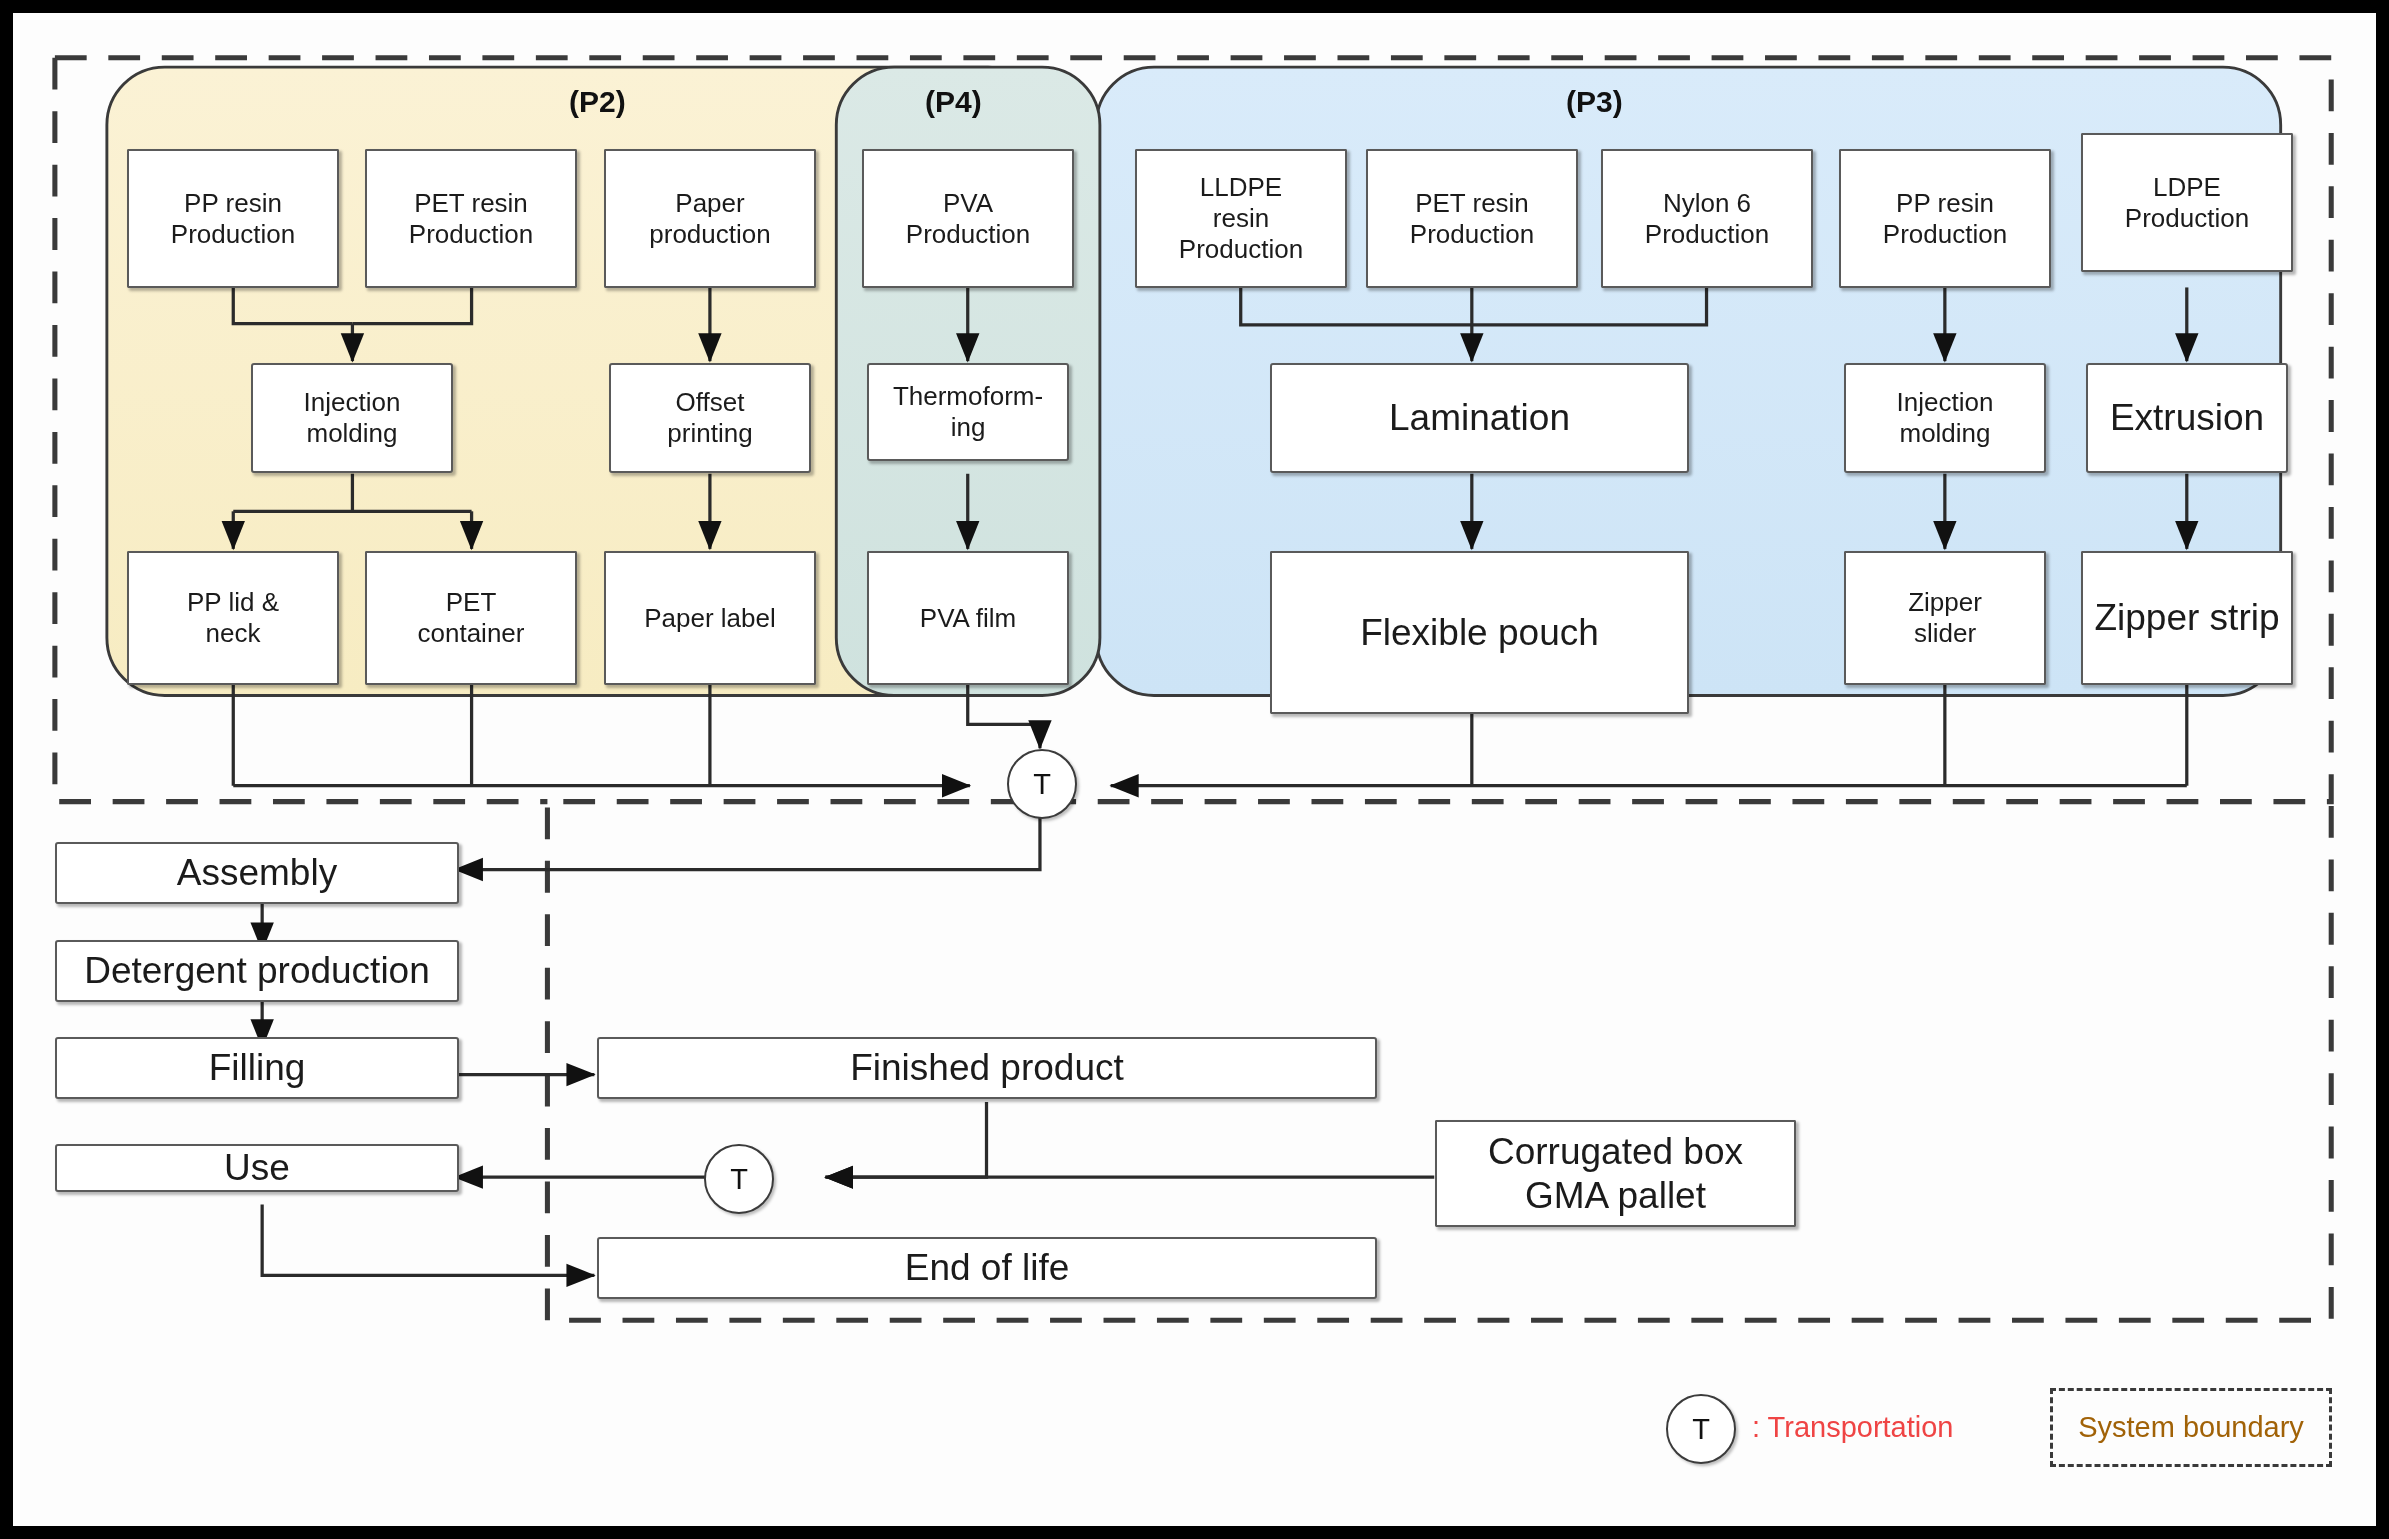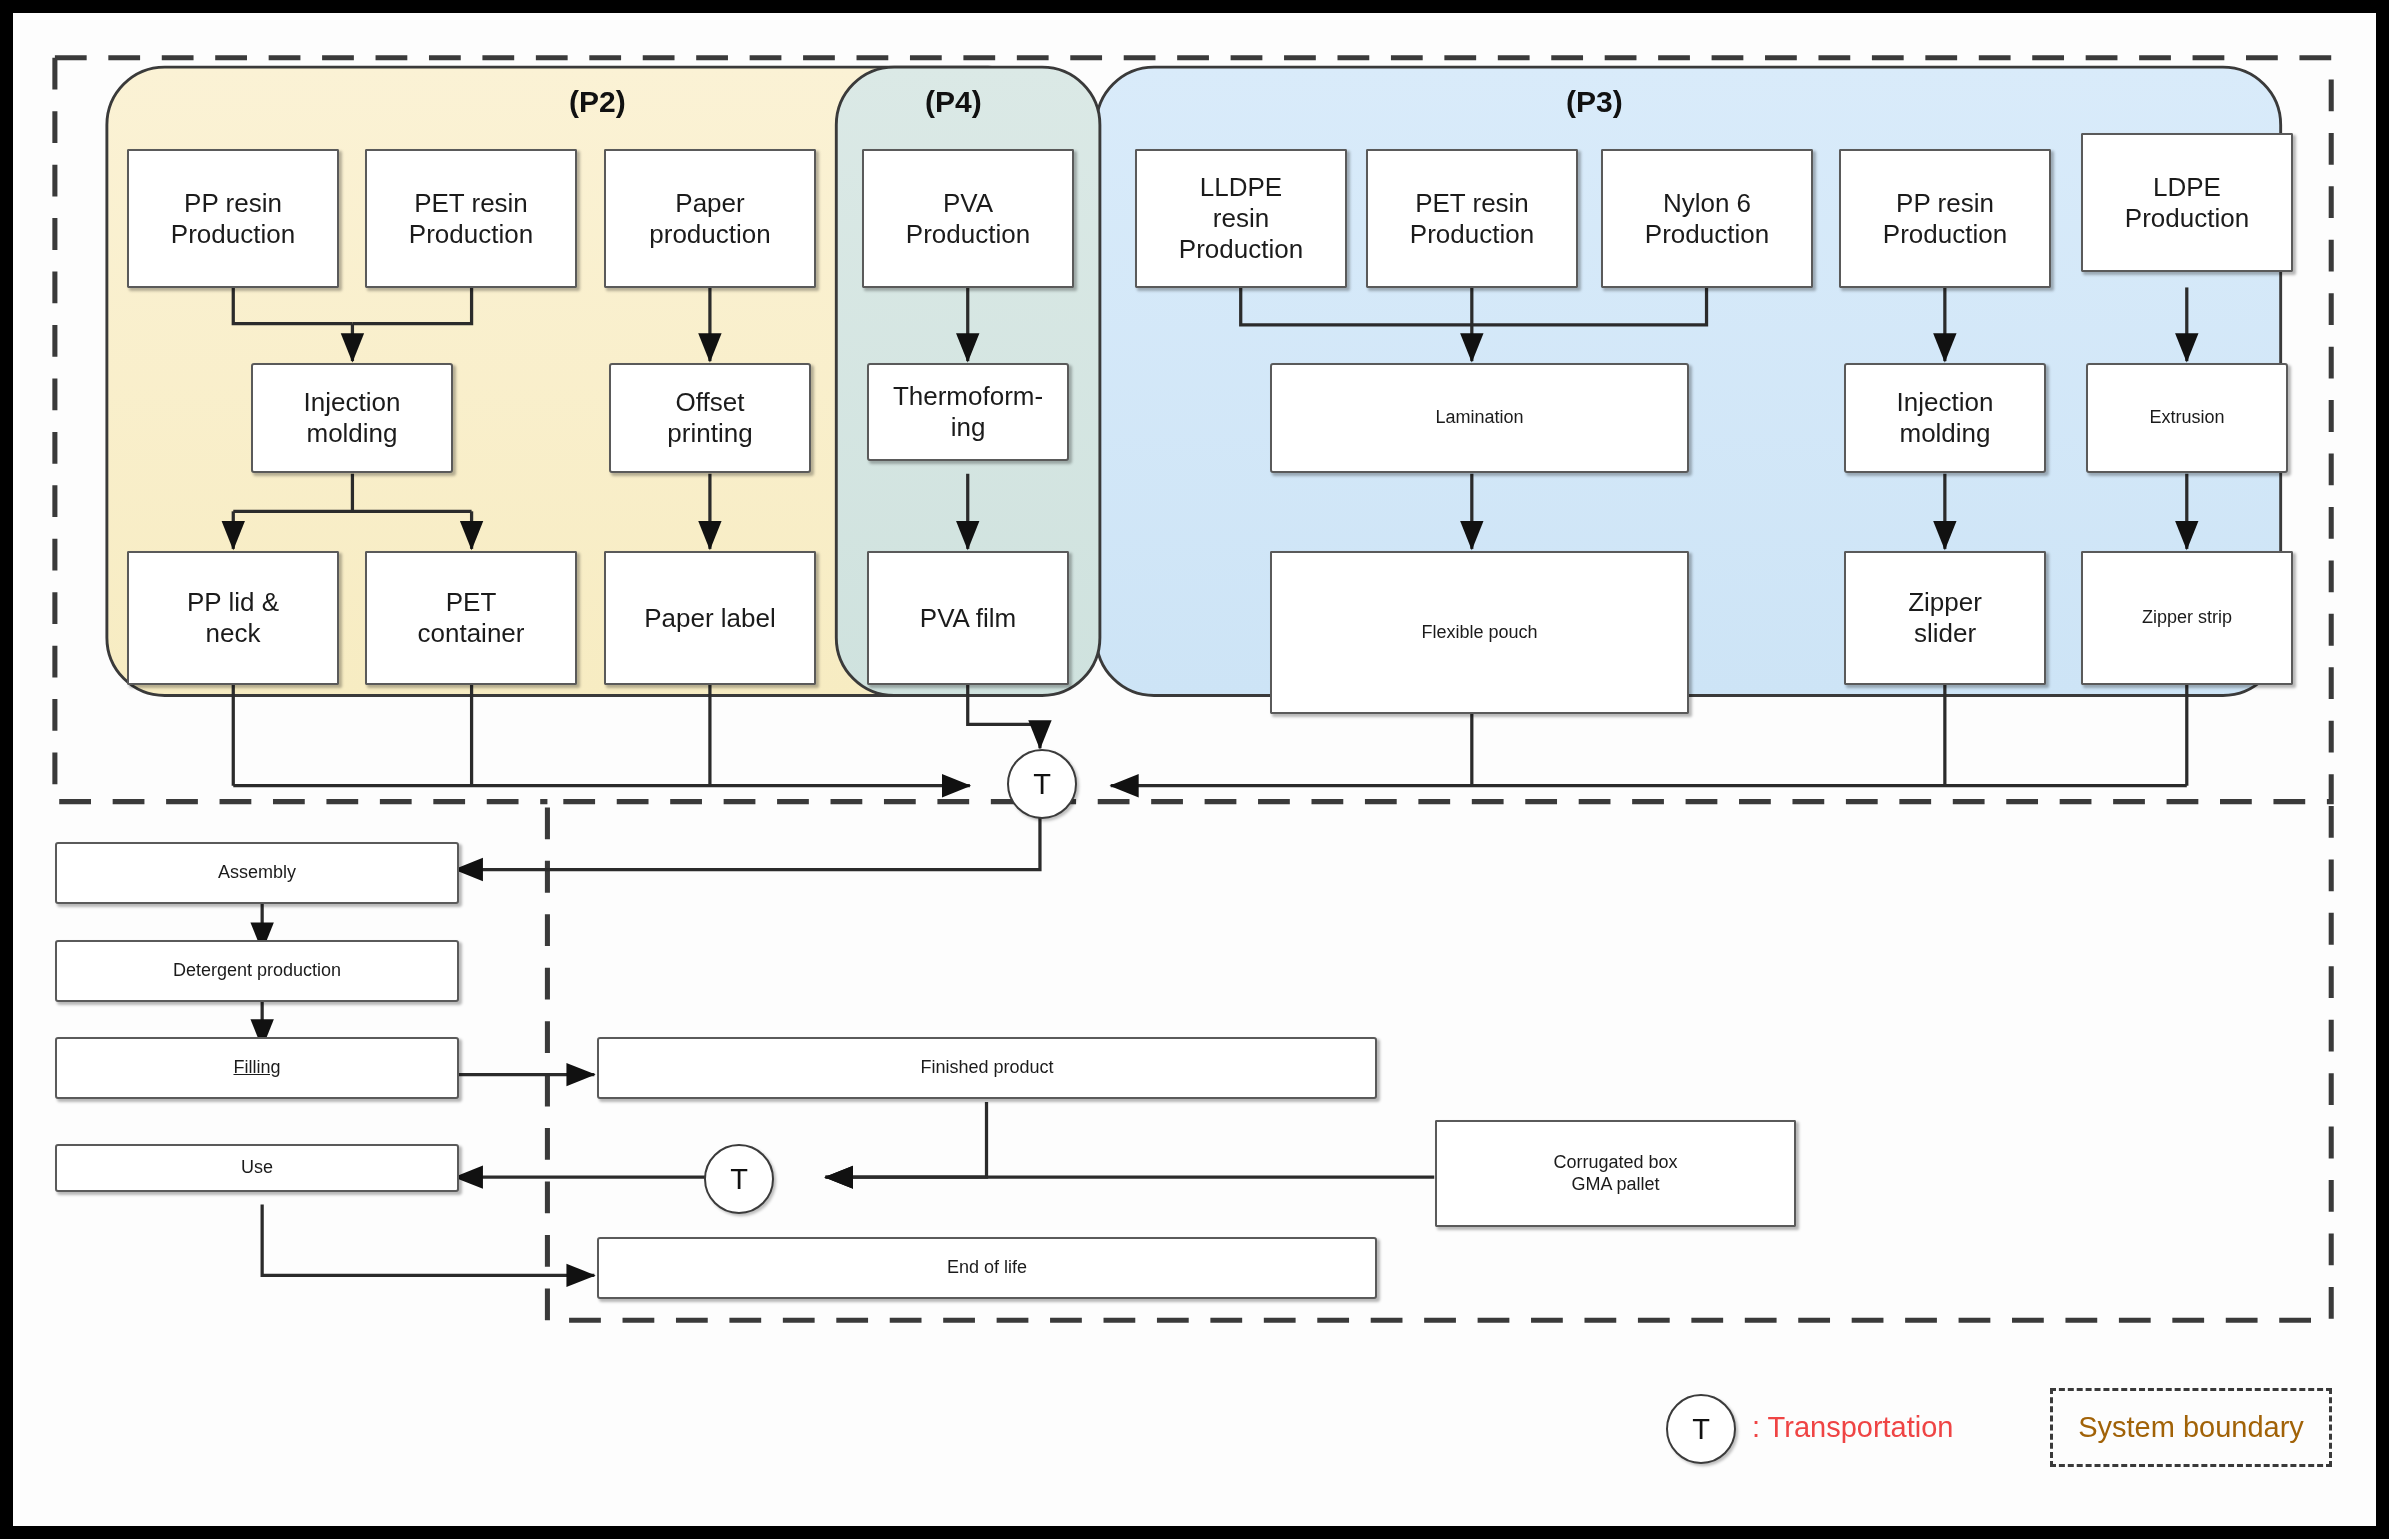--- a/index.html
+++ b/index.html
@@ -6,21 +6,21 @@
   body{width:2389px;height:1539px;font-family:"Liberation Sans","DejaVu Sans",sans-serif;}
   #stage{position:relative;width:2389px;height:1539px;background:#000;box-sizing:border-box;padding:0;}
   #canvas{position:absolute;left:13px;top:13px;width:2363px;height:1513px;background:#fdfdfd;overflow:hidden;}
   svg{position:absolute;left:0;top:0;width:2363px;height:1513px;}
   .node{position:absolute;box-sizing:border-box;background:#ffffff;border:2.2px solid #5a5a5a;
         display:flex;align-items:center;justify-content:center;text-align:center;
         color:#1b1b1b;line-height:1.18;box-shadow:2.2px 2.2px 2.9px rgba(0,0,0,.28);}
   .sq{border-radius:1.4px;}
   .rr{border-radius:3px;}
   .f32{font-size:26px;}
-  .f34{font-size:18px;}
+  .f34{font-size:37px;}
   .grouplabel{position:absolute;font-weight:bold;font-size:30px;color:#111;}
   .tnode{position:absolute;width:66px;height:66px;border-radius:50%;background:#fff;border:2.2px solid #3b3b3b;
         display:flex;align-items:center;justify-content:center;font-size:29px;color:#111;
         box-shadow:2.2px 2.2px 2.9px rgba(0,0,0,.25);}
   .legtext{position:absolute;font-size:29px;color:#ef4444;}
   .legbox{position:absolute;box-sizing:border-box;border:3.6px dashed #3a3a3a;display:flex;align-items:center;
           justify-content:center;font-size:29px;color:#a16207;background:transparent;}
 </style>
 </head>
 <body>
@@ -164,21 +164,21 @@
   <div class="node sq f34" style="left:1257px;top:538px;width:419px;height:163px;">Flexible pouch</div>
   <div class="node sq f32" style="left:1831px;top:538px;width:202px;height:134px;white-space:pre-line;">Zipper
 slider</div>
   <div class="node sq f34" style="left:2068px;top:538px;width:212px;height:134px;">Zipper strip</div>
 
   <div class="tnode" style="left:994px;top:736px;">T</div>
   <div class="tnode" style="left:691px;top:1131px;">T</div>
 
   <div class="node rr f34" style="left:42px;top:829px;width:404px;height:62px;">Assembly</div>
   <div class="node rr f34" style="left:42px;top:927px;width:404px;height:62px;">Detergent production</div>
-  <div class="node rr f34" style="left:42px;top:1024px;width:404px;height:62px;text-decoration:underline;">Filling</div>
+  <div class="node rr f34" style="left:42px;top:1024px;width:404px;height:62px;">Filling</div>
   <div class="node rr f34" style="left:42px;top:1131px;width:404px;height:48px;">Use</div>
   <div class="node rr f34" style="left:584px;top:1024px;width:780px;height:62px;">Finished product</div>
   <div class="node rr f34" style="left:584px;top:1224px;width:780px;height:62px;">End of life</div>
   <div class="node sq f34" style="left:1422px;top:1107px;width:361px;height:107px;white-space:pre-line;">Corrugated box
 GMA pallet</div>
 
   <div class="tnode" style="left:1653px;top:1381px;">T</div>
   <div class="legtext" style="left:1739px;top:1398px;">: Transportation</div>
   <div class="legbox" style="left:2037px;top:1375px;width:282px;height:79px;">System boundary</div>
 

